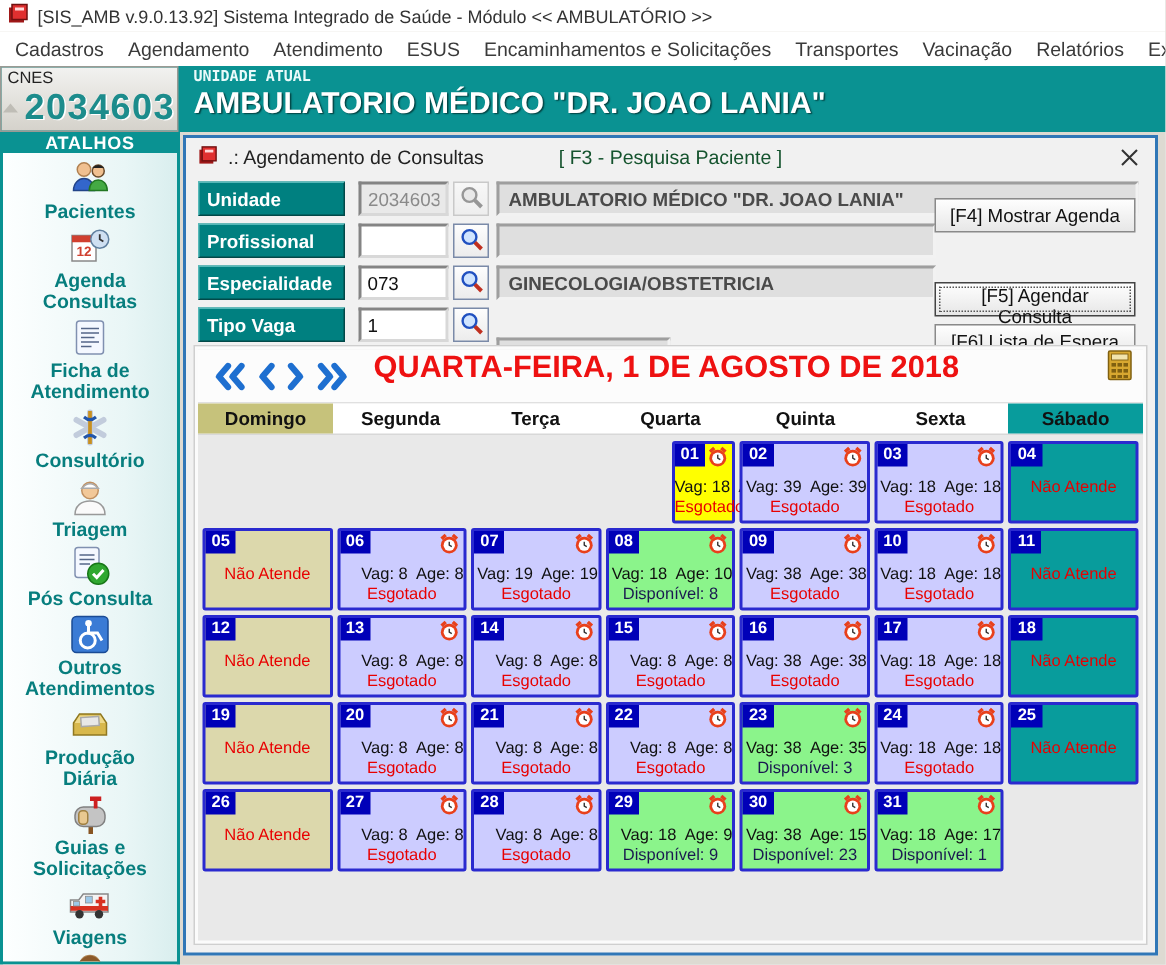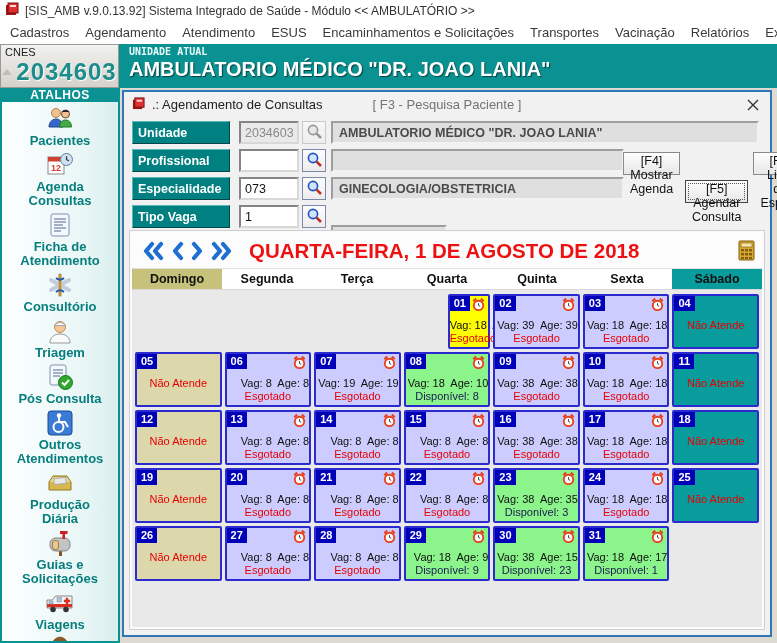--- a/index.html
+++ b/index.html
@@ -46,50 +46,50 @@
   .side-item{ text-align:center; margin-top:3px; cursor:pointer; }
   .side-icon{ display:block; height:29px; }
   .side-icon svg{ vertical-align:top; }
   .side-label{ font-size:13px; font-weight:bold; color:#077E7E; line-height:14px; max-width:94px; margin:0 auto; }
 
   
   .dialog{ position:absolute; left:122px; top:90px; width:650px; height:547px;
     background:#F1F1F1; border:2px solid #3077B7; }
   .dialog-titlebar{ height:25px; display:flex; align-items:center; gap:7px;
     padding:0 8px; font-size:13px; color:#222; position:relative; }
-  .dialog-hint{ position:absolute; left:0; right:0; text-align:center; font-size:13px; color:#737373; pointer-events:none; }
+  .dialog-hint{ position:absolute; left:0; right:0; text-align:center; font-size:13px; color:#14532d; pointer-events:none; }
   .close-x{ margin-left:auto; width:18px; height:18px; display:flex; align-items:center;
     justify-content:center; cursor:pointer; z-index:2; }
 
   
   .form-area{ position:absolute; left:8px; top:29px; right:8px; }
   .f-row{ display:flex; align-items:stretch; height:23px; margin-bottom:5px; }
   .f-label{ width:98px; background:var(--label-teal); color:#FFF; font-weight:bold;
     font-size:12.5px; padding:4px 0 0 5px; border:1px solid;
     border-color:#55B8B8 #024848 #024848 #55B8B8; }
   .f-code{ width:60px; margin-left:9px; border:2px inset #D8D8D8; background:#FFF;
     font-size:12.5px; padding:1px 4px; font-family:"Liberation Sans",sans-serif; color:#111; }
   .f-code.disabled{ background:#E9E9E9; color:#8A8A8A; }
   .mag-btn{ width:24px; margin-left:3px; background:linear-gradient(#FDFDFD,#ECECEC);
     border:1px solid #7A8AA8; display:flex; align-items:center; justify-content:center; cursor:pointer; padding:0; }
   .mag-btn.disabled{ filter:grayscale(1); opacity:.55; border-color:#AAA; }
   .f-desc{ margin-left:5px; background:#DFDFDF; border:2px inset #F2F2F2; color:#4A4A4A;
     font-weight:bold; font-size:12.5px; padding:3px 6px 0; white-space:nowrap; overflow:hidden; }
   .w0{ width:428px; } .w1{ width:293px; } .w3{ width:116px;margin-top:20px; }
 
-  .action-buttons{ position:absolute; top:60px; right:13px; width:134px;
-    display:flex; flex-direction:row; gap:5px; }
+  .action-buttons{ position:absolute; top:40px; right:13px; width:134px;
+    display:flex; flex-direction:column; gap:5px; }
   .act-btn{ height:23px; background:linear-gradient(#FEFEFE,#E7E7E7); border:1px solid #8A8A8A;
     font-size:12.5px; font-family:"Liberation Sans",sans-serif; color:#111; cursor:pointer; }
   .act-btn.default{ border:1px solid #444; outline:1px dotted #555; outline-offset:-4px;margin-top:28px; }
 
   
   .calendar-panel{ position:absolute; left:6px; right:6px; top:139px; bottom:6px;
     background:#E9E9E9; border:2px solid #FBFBFB; box-shadow:0 0 0 1px #CFCFCF; }
-  .cal-nav{ height:36px; background:#FCFCFC; display:flex; align-items:center; border-bottom:1px solid #E0E0E0; }
+  .cal-nav{ height:36px; background:#FCFCFC; display:flex; border-bottom:1px solid #E0E0E0; }
   .nav-arrows{ display:flex; gap:7px; margin-left:10px; align-items:center; }
   .nav-arrow{ cursor:pointer; display:flex; align-items:center; }
   .nav-title{ color:var(--nav-red); font-weight:bold; font-size:20.5px; margin-left:16px; white-space:nowrap; }
   .calc-btn{ margin-left:auto; margin-right:7px; cursor:pointer; display:flex; }
 
   .day-headers{ display:grid; grid-template-columns:repeat(7,1fr); height:21px;
     background:#FFFFFF; border-bottom:1px solid #D8D8D8; }
   .day-h{ text-align:center; font-weight:bold; font-size:12.5px; color:#111; padding-top:3px; }
   .day-h.sun{ background:#C6C27B; }
   .day-h.sat{ background:var(--c-sat); }

